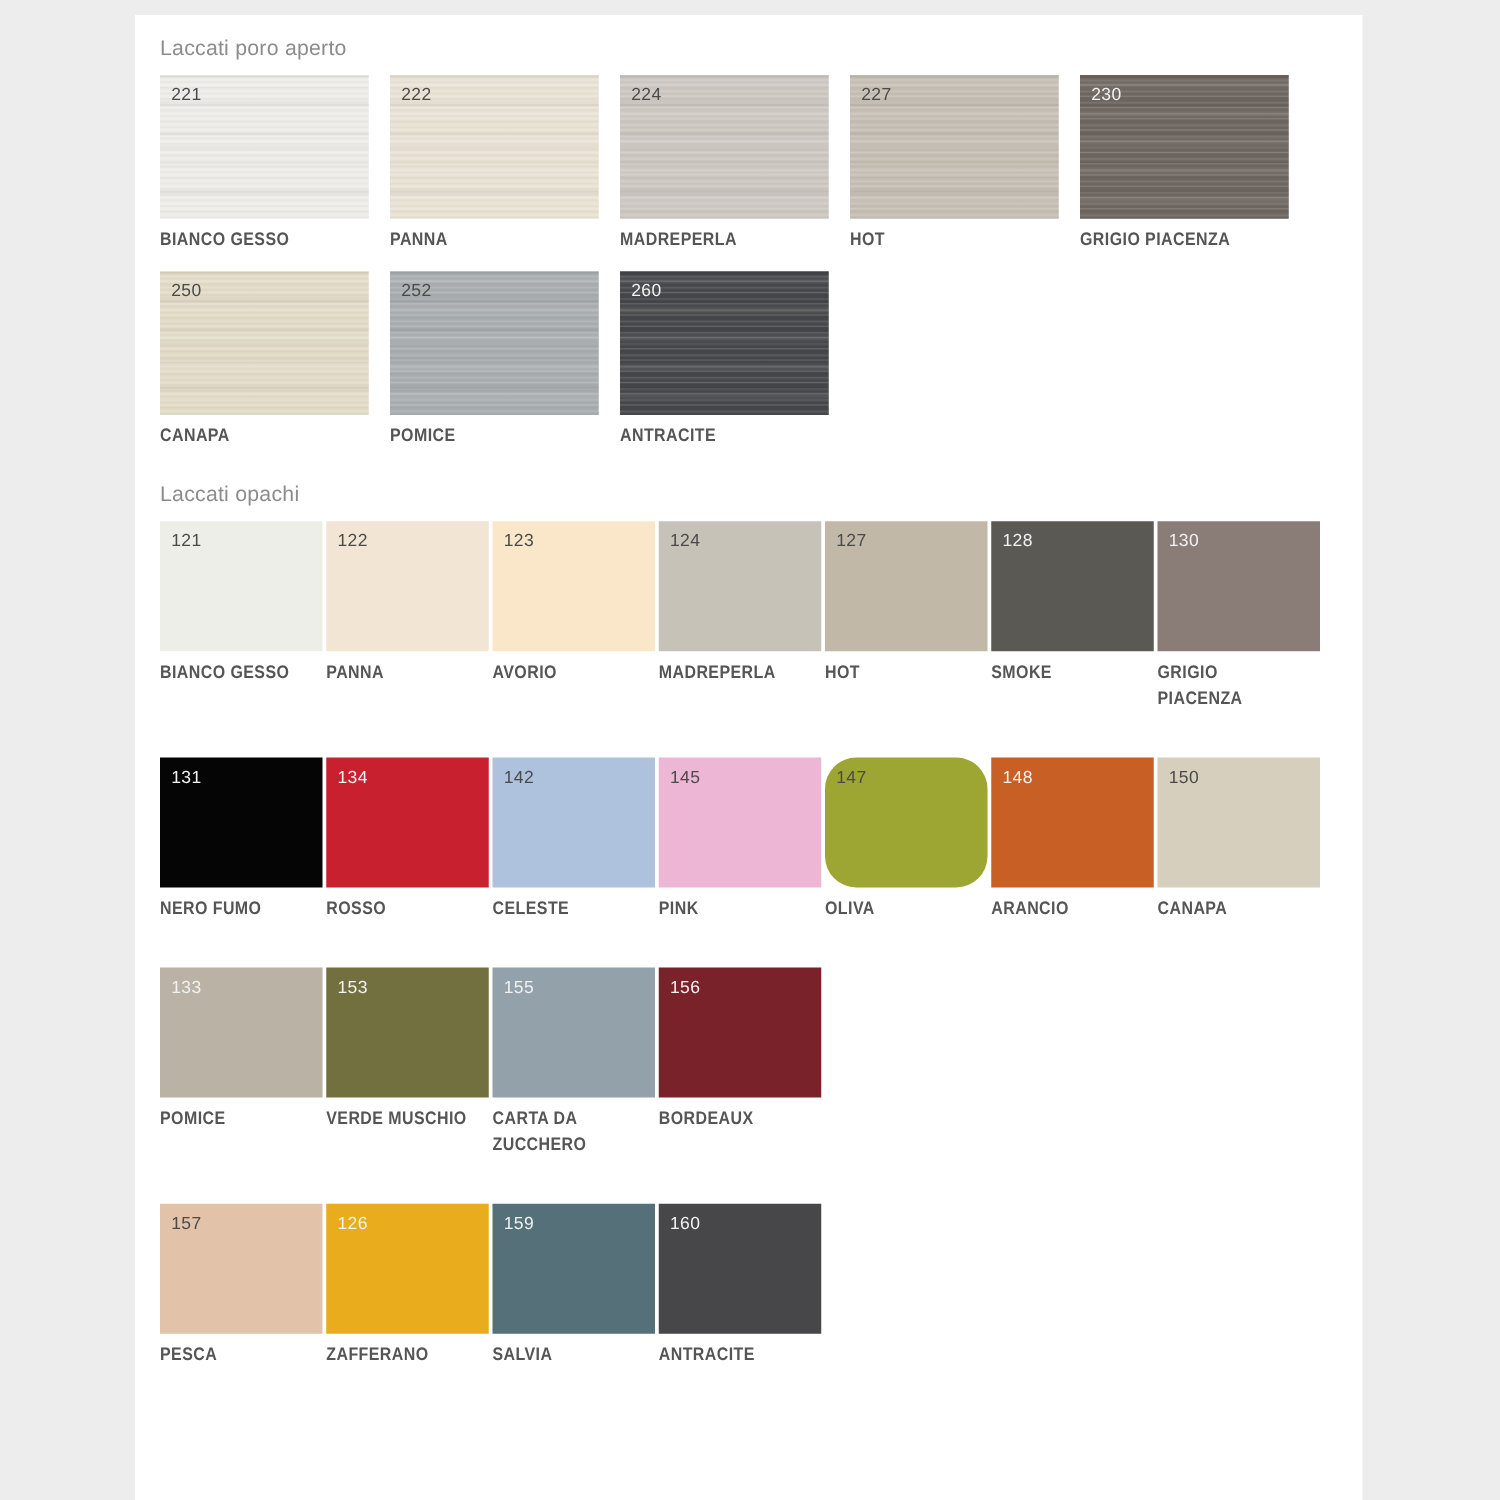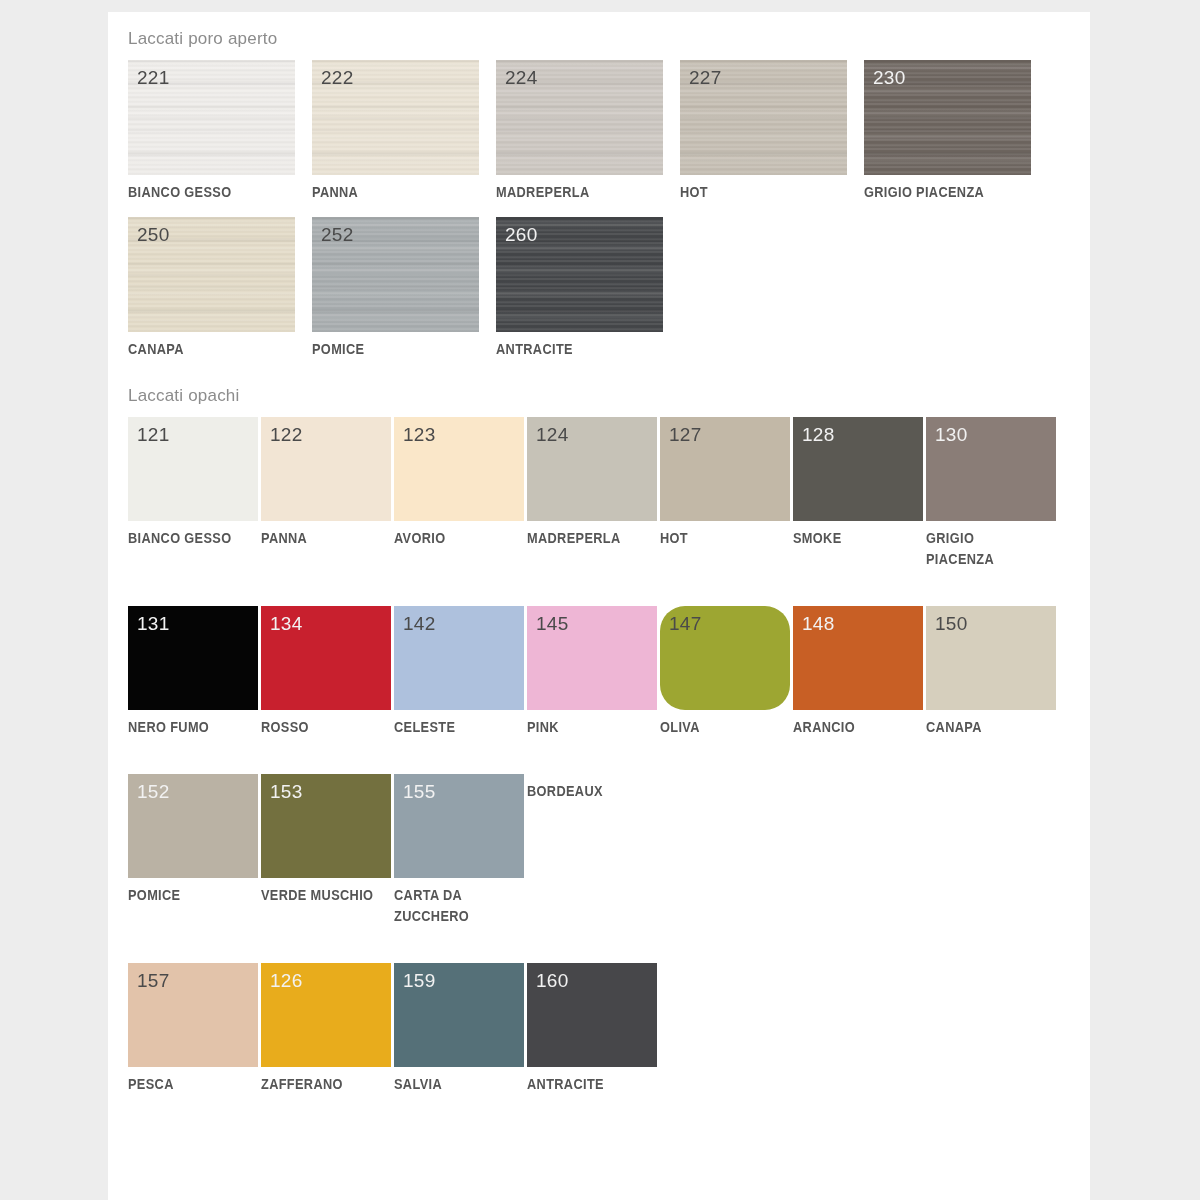--- a/index.html
+++ b/index.html
@@ -112,21 +112,21 @@
       );
     opacity: 0.9;
   }
 
   .chip-code {
     position: absolute;
     left: 9px;
     top: 7px;
     z-index: 3;
     font-family: "Liberation Sans", sans-serif;
-    font-size: 19px;
+    font-size: 14px;
     font-weight: 400;
     letter-spacing: 0.3px;
     color: #4a4a4a;
   }
   .chip-code.light { color: #f2f2f2; }
 
   .chip-label {
     font-family: "Liberation Sans Narrow", "Liberation Sans", sans-serif;
     font-size: 14.5px;
     font-weight: 700;
@@ -306,38 +306,41 @@
           </div>
           <div class="swatch-cell">
             <div class="chip" style="background-color: rgb(214, 207, 189);">
               <span class="chip-code">150</span>
             </div>
             <div class="chip-label">CANAPA</div>
           </div>
           <div class="row-gap-lg"></div>
           <div class="swatch-cell">
             <div class="chip" style="background-color: rgb(186, 178, 164);">
-              <span class="chip-code light">152</span>
+              <span class="chip-code light">133</span>
             </div>
             <div class="chip-label">POMICE</div>
           </div>
           <div class="swatch-cell">
             <div class="chip" style="background-color: rgb(115, 112, 63); text-align: right;">
               <span class="chip-code light">153</span>
             </div>
             <div class="chip-label">VERDE MUSCHIO</div>
           </div>
           <div class="swatch-cell">
             <div class="chip" style="background-color: rgb(147, 161, 170);">
               <span class="chip-code light">155</span>
             </div>
             <div class="chip-label">CARTA DA
 ZUCCHERO</div>
           </div>
           <div class="swatch-cell">
+            <div class="chip" style="background-color: rgb(122, 34, 41);">
+              <span class="chip-code light">156</span>
+            </div>
             <div class="chip-label">BORDEAUX</div>
           </div>
           <div class="row-gap-lg"></div>
           <div class="swatch-cell">
             <div class="chip" style="background-color: rgb(226, 195, 170);">
               <span class="chip-code">157</span>
             </div>
             <div class="chip-label">PESCA</div>
           </div>
           <div class="swatch-cell">

